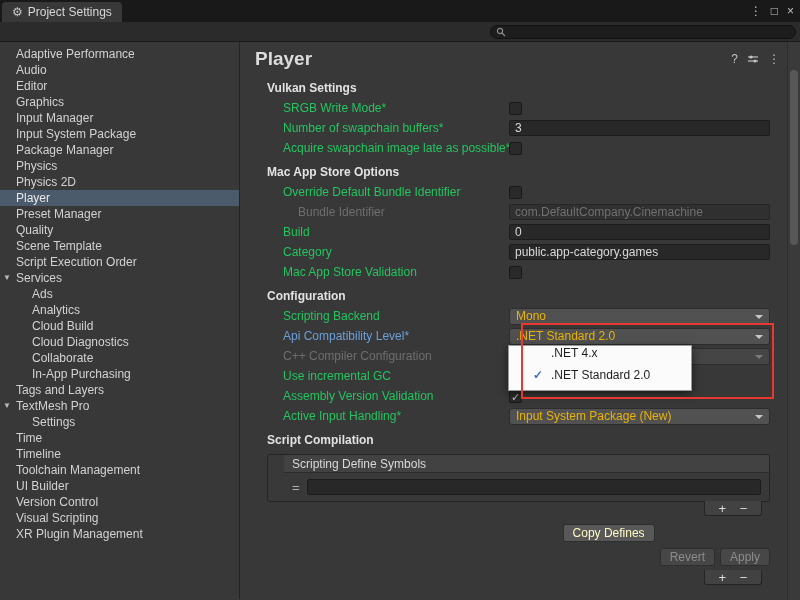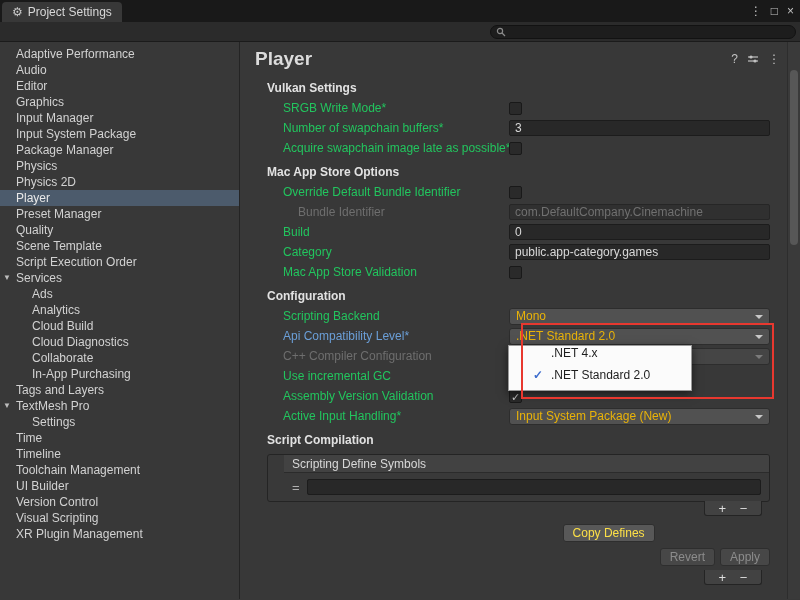--- a/index.html
+++ b/index.html
@@ -64,21 +64,21 @@
   
   .panel { border:1px solid #242424; border-radius:3px; background:#393939; overflow:hidden; margin-top:4px;padding-left:16px; }
   .panel-header { height:18px; line-height:18px; background:#424242; border-bottom:1px solid #2b2b2b; padding-left:8px; color:#d8d8d8; }
   .panel-body { padding:6px 8px; display:flex; align-items:center; gap:7px; }
   .panel-body.empty { color:#c8c8c8; padding:4px 8px 10px 10px; }
   .drag-handle { color:#b0b0b0; font-size:13px; }
   .list-footer { width:58px; height:15px; margin:0 8px 0 auto; background:#424242; border:1px solid #242424; border-top:none;
                  border-radius:0 0 3px 3px; display:flex; align-items:center; justify-content:space-evenly;
                  color:#dedede; font-size:13px; line-height:13px; position:relative; top:-1px; }
   .btn-row { display:flex; justify-content:flex-end; gap:5px; margin:7px 0 5px; }
-  .btn { height:18px; line-height:16px; padding:0 9px; background:#585858; border:1px solid #2e2e2e; border-radius:3px; color:#fde047; }
+  .btn { height:18px; line-height:16px; padding:0 9px; background:#585858; border:1px solid #2e2e2e; border-radius:3px; color:#fef9c3; }
   .btn.disabled { background:#474747; color:#8c8c8c;margin-top:24px; }
   
   .vscroll { position:absolute; right:0; top:0; bottom:0; width:13px; background:#3a3a3a; border-left:1px solid #2d2d2d; }
   .vthumb { position:absolute; left:2px; right:2px; top:28px; height:175px; background:#575757; border-radius:5px; }
 </style>
 </head>
 <body>
 
 <div class="titlebar">
   <div class="tab">

